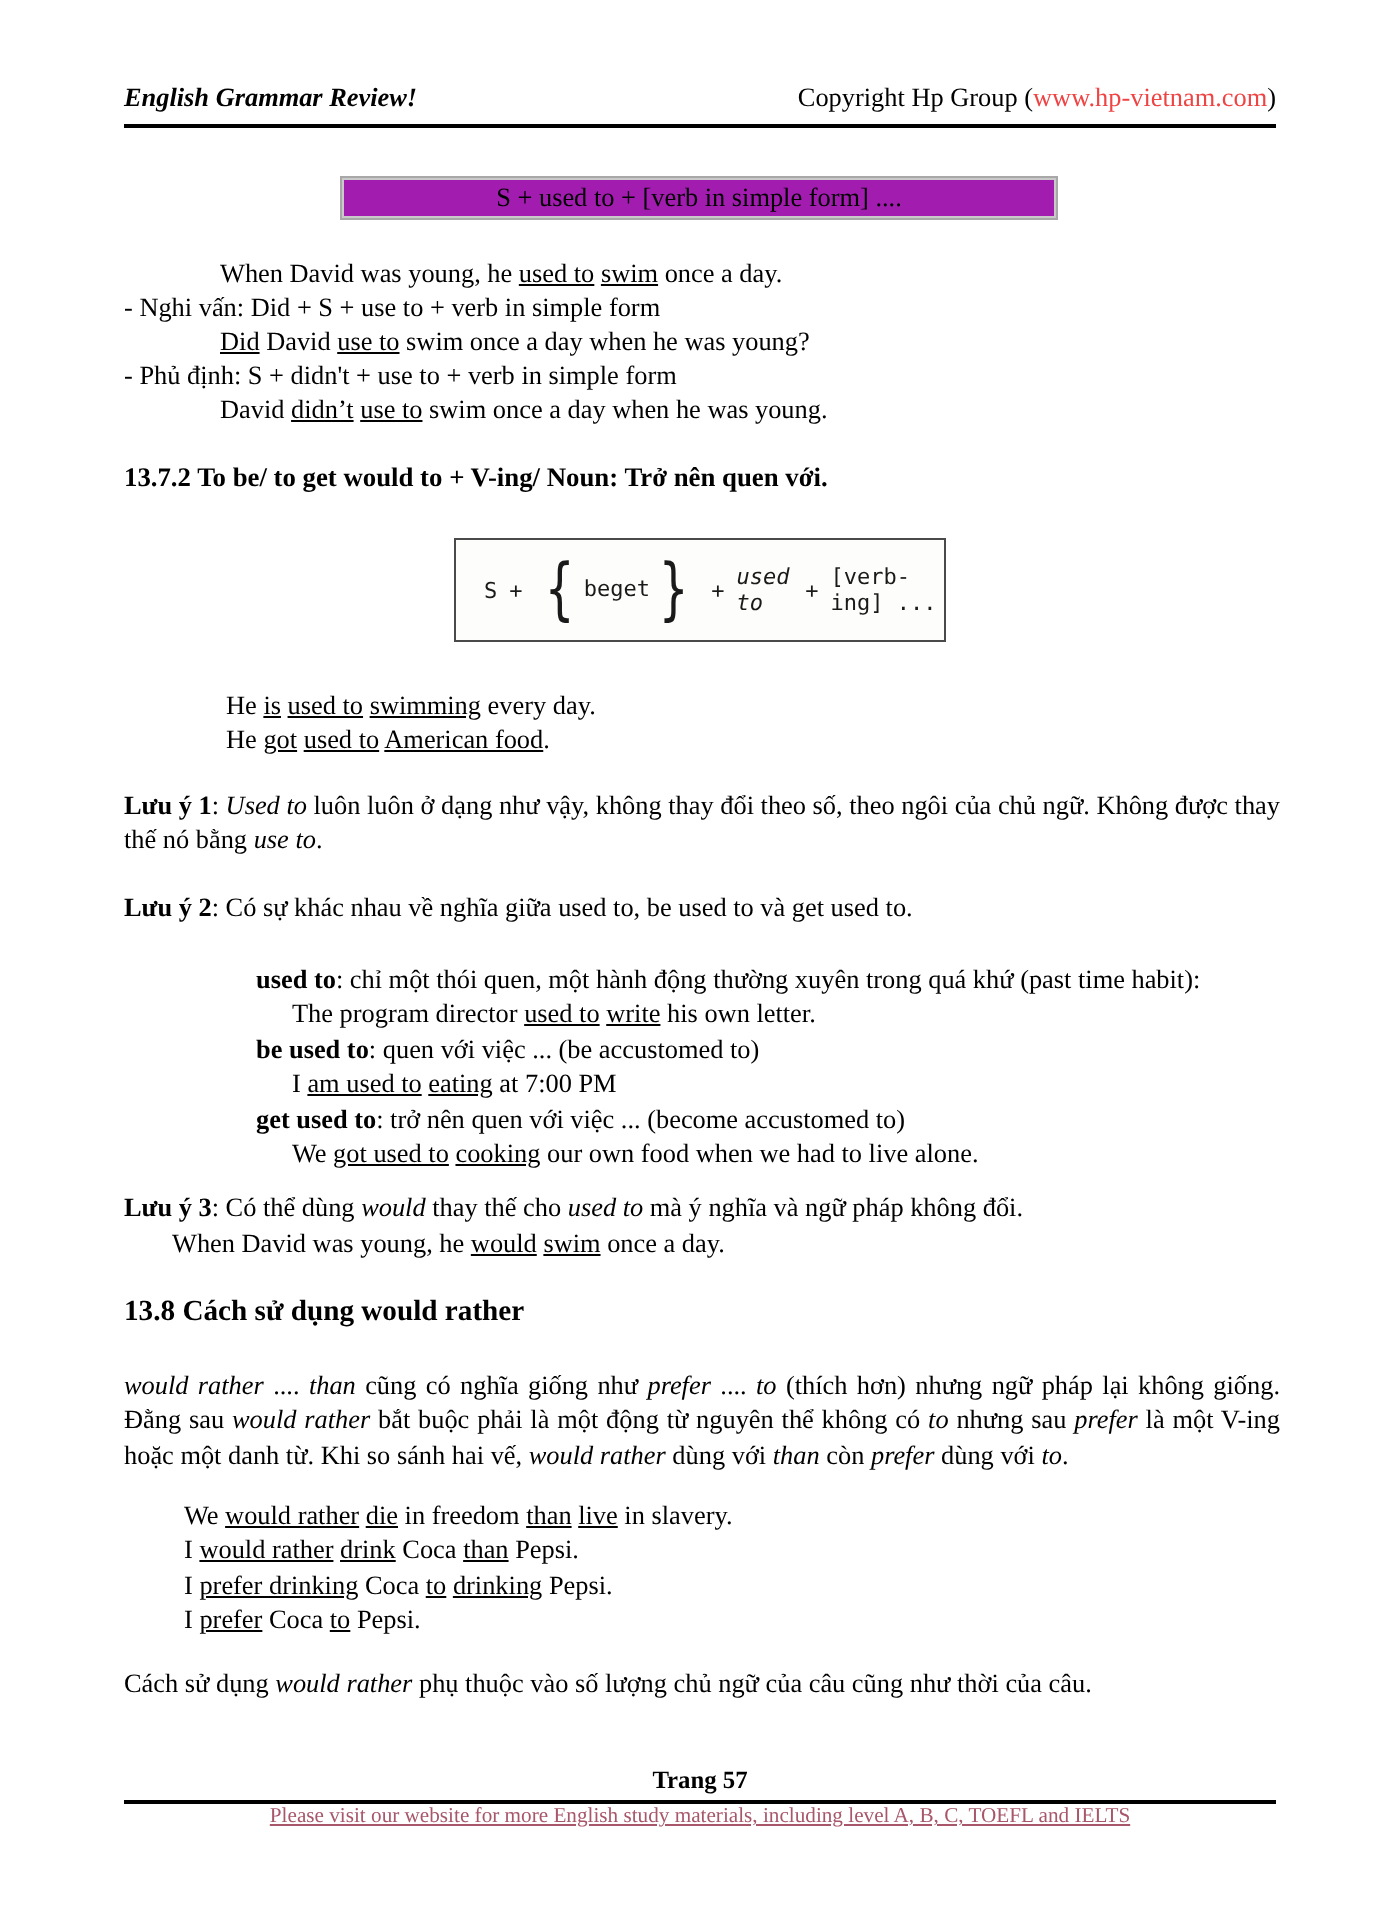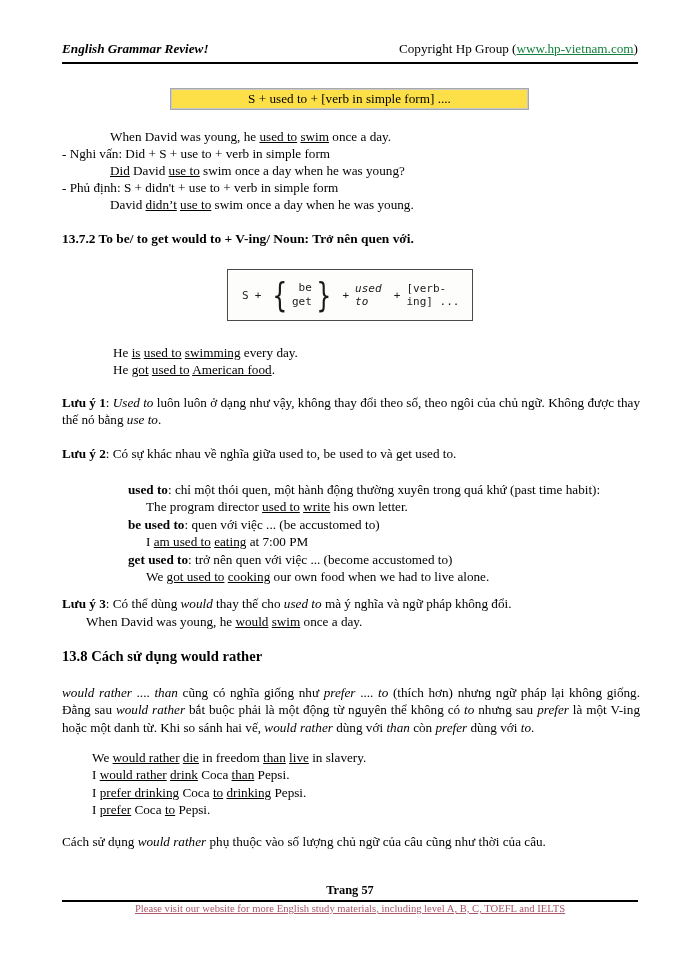--- a/index.html
+++ b/index.html
@@ -35,22 +35,21 @@
     font-size: 13.2px;
   }
   .header-left {
     font-weight: bold;
     font-style: italic;
   }
   .header-right {
     font-style: normal;
   }
   .header-link {
-    color: #15803d;
-    text-decoration: underline;
+    color: #ef4444;
   }
   .header-rule {
     position: absolute;
     top: 62px;
     left: 62px;
     width: 576px;
     height: 1.6px;
     background: #000000;
   }
 
@@ -68,21 +67,21 @@
 
   
   .formula-box {
     position: absolute;
     left: 170px;
     top: 88px;
     width: 359px;
     height: 22px;
     border: 1px solid #a8a8a8;
     box-shadow: 1px 1px 0 #d4d4d4 inset;
-    background: #fde047;
+    background: #a21caf;
     display: flex;
     align-items: center;
     justify-content: center;
     font-size: 13.2px;
     box-sizing: border-box;
   }
   .formula-box .inner {
     border: 1px solid #c9c9c9;
     width: 100%;
     height: 100%;
@@ -118,24 +117,23 @@
   }
   .brace {
     font-family: "DejaVu Sans", sans-serif;
     font-size: 34px;
     line-height: 0.78;
     transform: scaleX(0.7);
     color: #1a1a1a;
   }
   .brace-items {
     display: flex;
-    flex-direction: column;
     line-height: 1.25;
     margin: 0 1px;
-    text-align: right;
+    text-align: left;
   }
   .mono-ital { font-style: italic; }
 
   
   .footer-page {
     position: absolute;
     top: 883px;
     left: 0;
     width: 700px;
     text-align: center;

